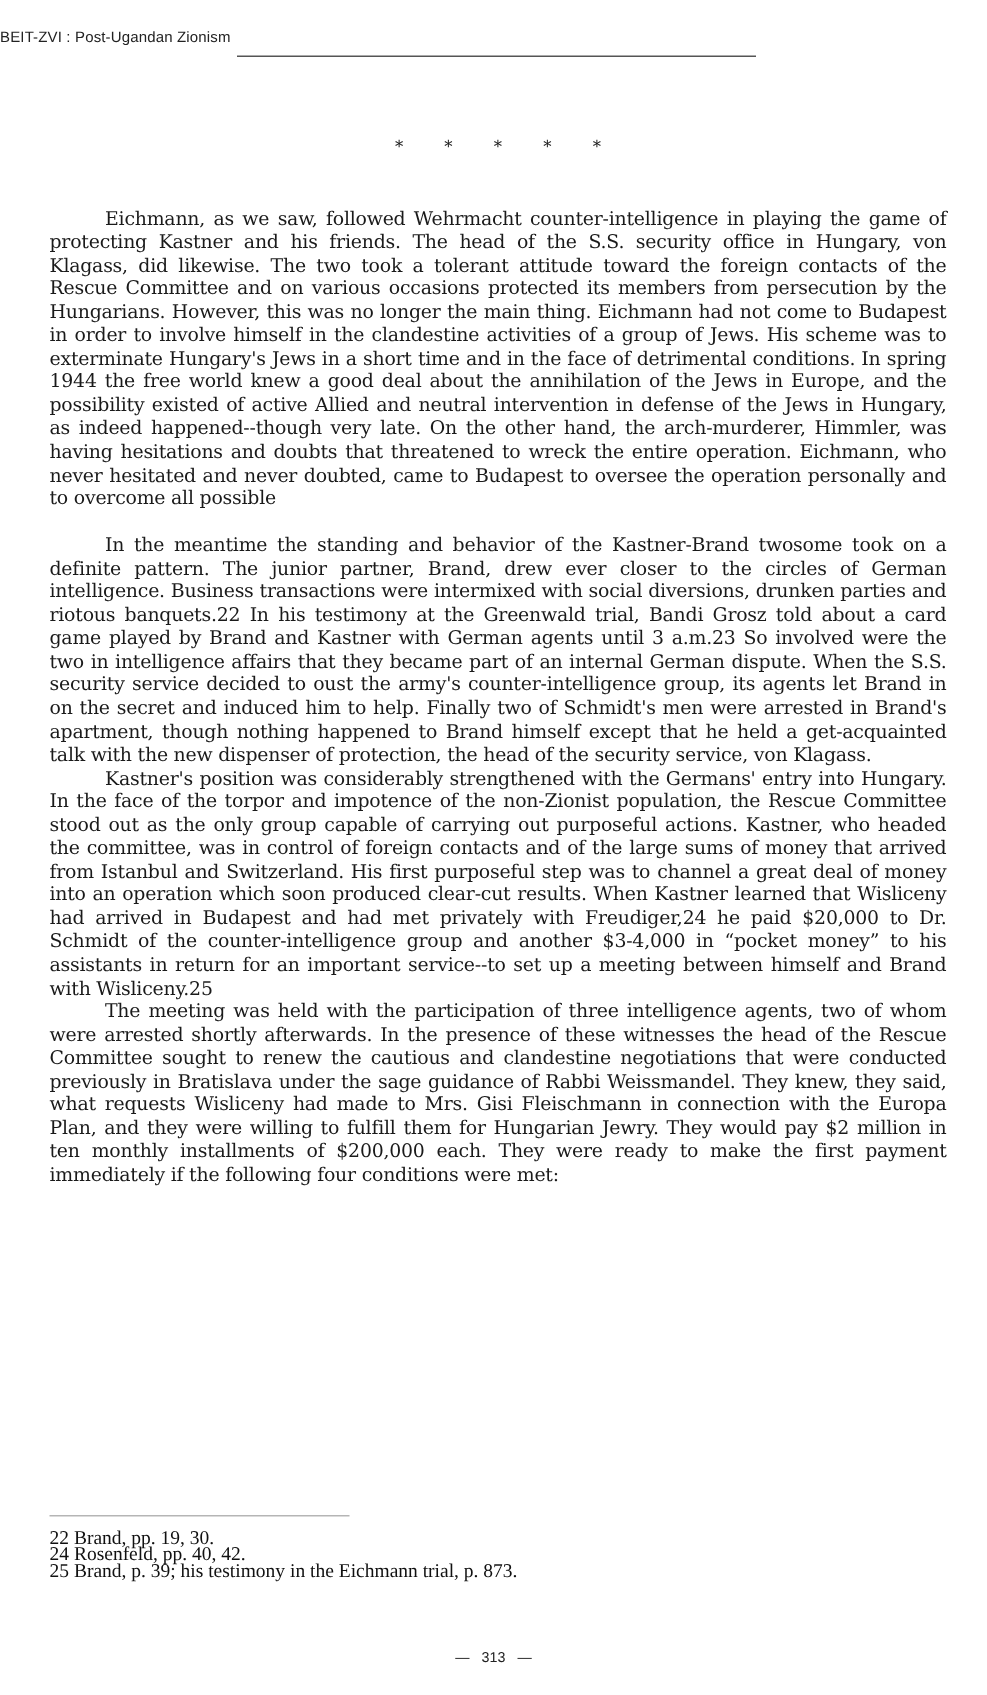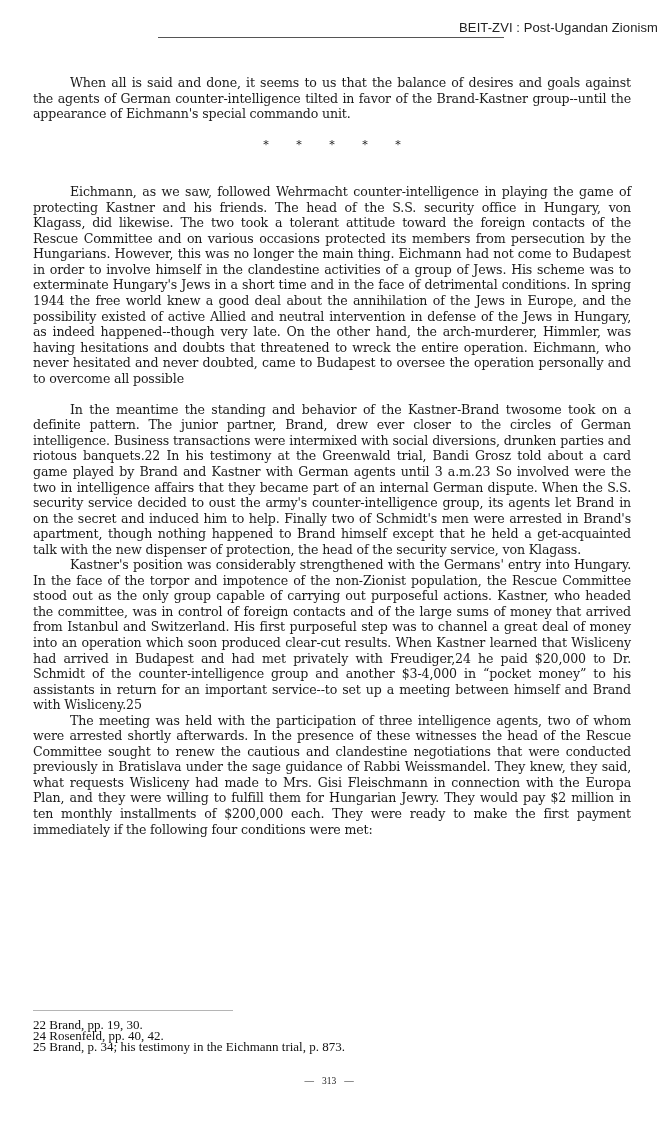--- a/index.html
+++ b/index.html
@@ -12,23 +12,23 @@
       height: 1130px;
       position: relative;
       overflow: hidden;
       color: #1a1a1a;
     }
     .running-head {
       position: absolute;
       top: 20px;
       left: 0;
       width: 658px;
-      text-align: right;
+      text-align: left;
       font-family: "Liberation Sans", sans-serif;
-      font-size: 13px;
+      font-size: 10px;
       color: #222;
       letter-spacing: 0.1px;
     }
     .head-rule {
       position: absolute;
       top: 37px;
       left: 158px;
       width: 346px;
       height: 0;
       border-top: 1px solid #555;
@@ -79,47 +79,46 @@
       left: 33px;
       width: 600px;
       font-family: "Liberation Serif", serif;
       font-size: 13px;
       line-height: 11px;
       color: #111;
     }
     .footnotes div { white-space: nowrap; }
     .folio {
       position: absolute;
-      top: 1076px;
+      top: 1100px;
       left: 0;
       width: 658px;
       text-align: center;
-      font-family: Liberation Serif, serif;
+      font-family: Liberation Sans, sans-serif;
       font-size: 9.5px;
       color: #222;
     }
     .folio .dash { margin: 0 8px; }
   </style>
 </head>
 <body>
 
 <div class="running-head">BEIT-ZVI : Post-Ugandan Zionism</div>
 <div class="head-rule"></div>
 
 <div class="body-text">
-  <p class="indent">When all is said and done, it seems to us that the balance of desires and goals against the agents of German counter-intelligence tilted in favor of the Brand-Kastner group--until the appearance of Eichmann's special commando unit.</p>
   <p class="stars">* * * * *</p>
   <p class="indent gap-after">Eichmann, as we saw, followed Wehrmacht counter-intelligence in playing the game of protecting Kastner and his friends. The head of the S.S. security office in Hungary, von Klagass, did likewise. The two took a tolerant attitude toward the foreign contacts of the Rescue Committee and on various occasions protected its members from persecution by the Hungarians. However, this was no longer the main thing. Eichmann had not come to Budapest in order to involve himself in the clandestine activities of a group of Jews. His scheme was to exterminate Hungary's Jews in a short time and in the face of detrimental conditions. In spring 1944 the free world knew a good deal about the annihilation of the Jews in Europe, and the possibility existed of active Allied and neutral intervention in defense of the Jews in Hungary, as indeed happened--though very late. On the other hand, the arch-murderer, Himmler, was having hesitations and doubts that threatened to wreck the entire operation. Eichmann, who never hesitated and never doubted, came to Budapest to oversee the operation personally and to overcome all possible</p>
   <p class="indent">In the meantime the standing and behavior of the Kastner-Brand twosome took on a definite pattern. The junior partner, Brand, drew ever closer to the circles of German intelligence. Business transactions were intermixed with social diversions, drunken parties and riotous banquets.22 In his testimony at the Greenwald trial, Bandi Grosz told about a card game played by Brand and Kastner with German agents until 3 a.m.23 So involved were the two in intelligence affairs that they became part of an internal German dispute. When the S.S. security service decided to oust the army's counter-intelligence group, its agents let Brand in on the secret and induced him to help. Finally two of Schmidt's men were arrested in Brand's apartment, though nothing happened to Brand himself except that he held a get-acquainted talk with the new dispenser of protection, the head of the security service, von Klagass.</p>
   <p class="indent">Kastner's position was considerably strengthened with the Germans' entry into Hungary. In the face of the torpor and impotence of the non-Zionist population, the Rescue Committee stood out as the only group capable of carrying out purposeful actions. Kastner, who headed the committee, was in control of foreign contacts and of the large sums of money that arrived from Istanbul and Switzerland. His first purposeful step was to channel a great deal of money into an operation which soon produced clear-cut results. When Kastner learned that Wisliceny had arrived in Budapest and had met privately with Freudiger,24 he paid $20,000 to Dr. Schmidt of the counter-intelligence group and another $3-4,000 in “pocket money” to his assistants in return for an important service--to set up a meeting between himself and Brand with Wisliceny.25</p>
   <p class="indent">The meeting was held with the participation of three intelligence agents, two of whom were arrested shortly afterwards. In the presence of these witnesses the head of the Rescue Committee sought to renew the cautious and clandestine negotiations that were conducted previously in Bratislava under the sage guidance of Rabbi Weissmandel. They knew, they said, what requests Wisliceny had made to Mrs. Gisi Fleischmann in connection with the Europa Plan, and they were willing to fulfill them for Hungarian Jewry. They would pay $2 million in ten monthly installments of $200,000 each. They were ready to make the first payment immediately if the following four conditions were met:</p>
 </div>
 
 <div class="fn-rule"></div>
 <div class="footnotes">
   <div>22 Brand, pp. 19, 30.</div>
   <div>24 Rosenfeld, pp. 40, 42.</div>
-  <div>25 Brand, p. 34; his testimony in the Eichmann trial, p. 873.</div>
+  <div>25 Brand, p. 39; his testimony in the Eichmann trial, p. 873.</div>
 </div>
 
 <div class="folio">
   <span class="dash">—</span><span>313</span><span class="dash">—</span>
 </div>
 
 </body></html>

